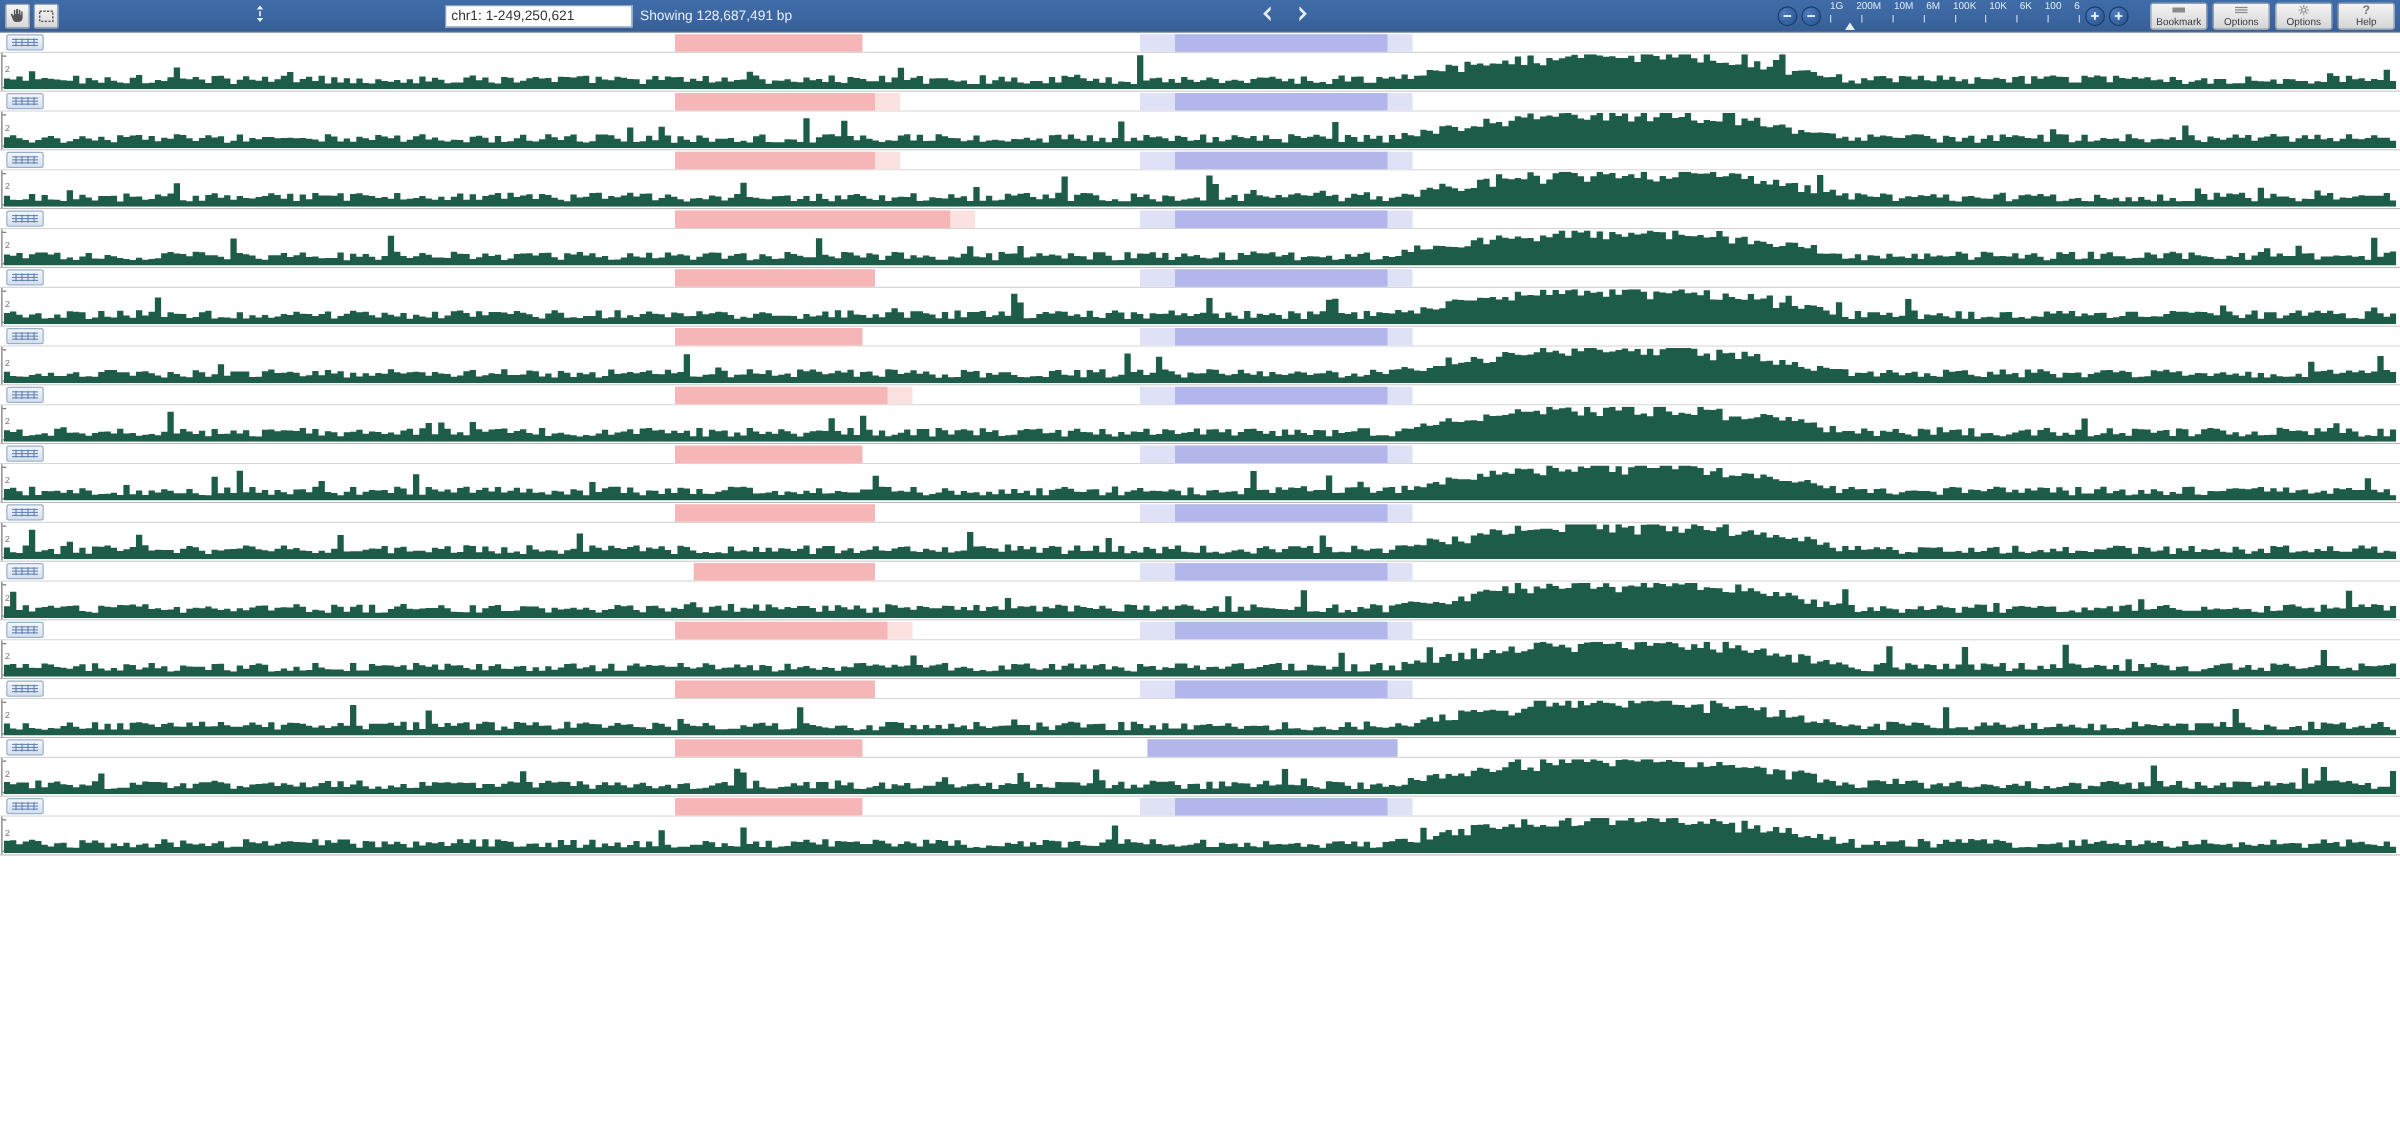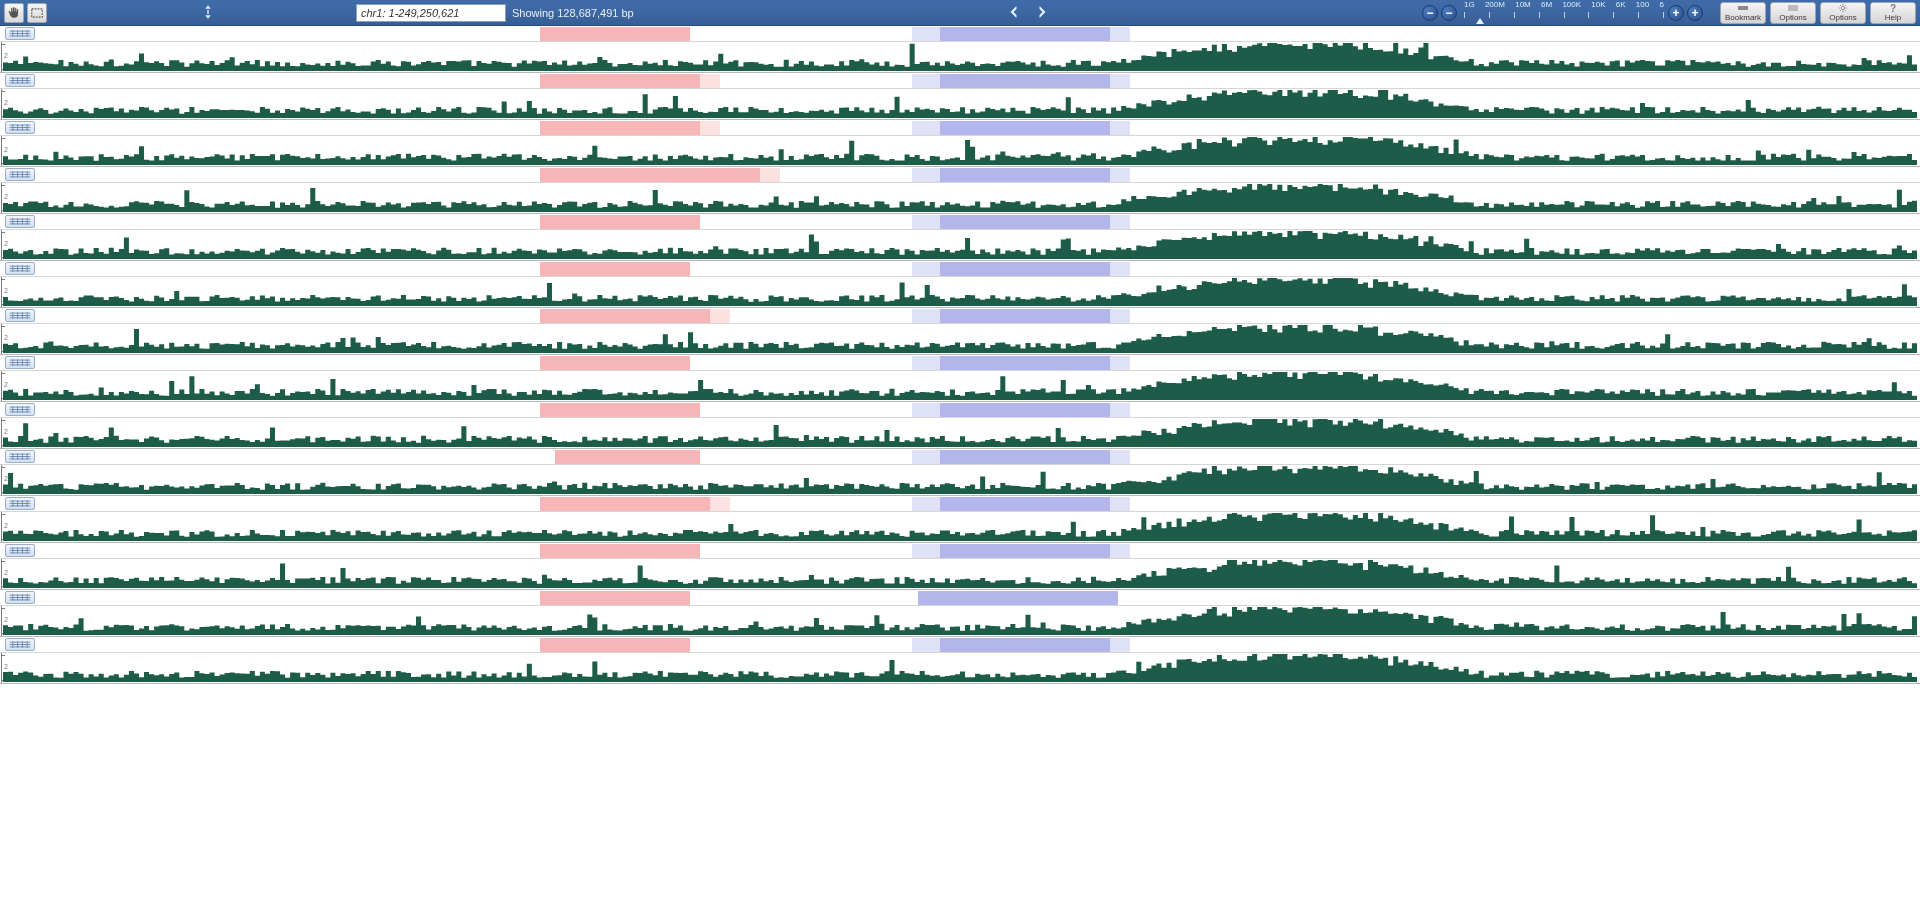--- a/index.html
+++ b/index.html
@@ -23,21 +23,20 @@
     display: inline-flex; align-items: center; justify-content: center;
     margin-right: 3px; cursor: pointer;
     color: #333;
   }
   .tb-btn svg { width: 14px; height: 14px; }
   .location-input {
     height: 18px; width: 150px;
     background: #fff; border: 1px solid #8aa0bd;
     font-size: 11px; padding: 0 4px; color: #333;
     margin-right: 6px;
-    font-style: italic;
   }
   .tb-text { color: #e8eef7; font-size: 11px; white-space: nowrap; }
   .spacer { flex: 1 1 auto; }
 
   .nav-arrows { display:flex; align-items:center; gap:8px; }
   .nav-arrows svg { width:18px; height:18px; fill:#e8eef7; cursor:pointer; }
 
   .zoom-cluster { display:flex; align-items:center; margin-right:8px; }
   .zoom-round {
     width:16px; height:16px; border-radius:50%;

